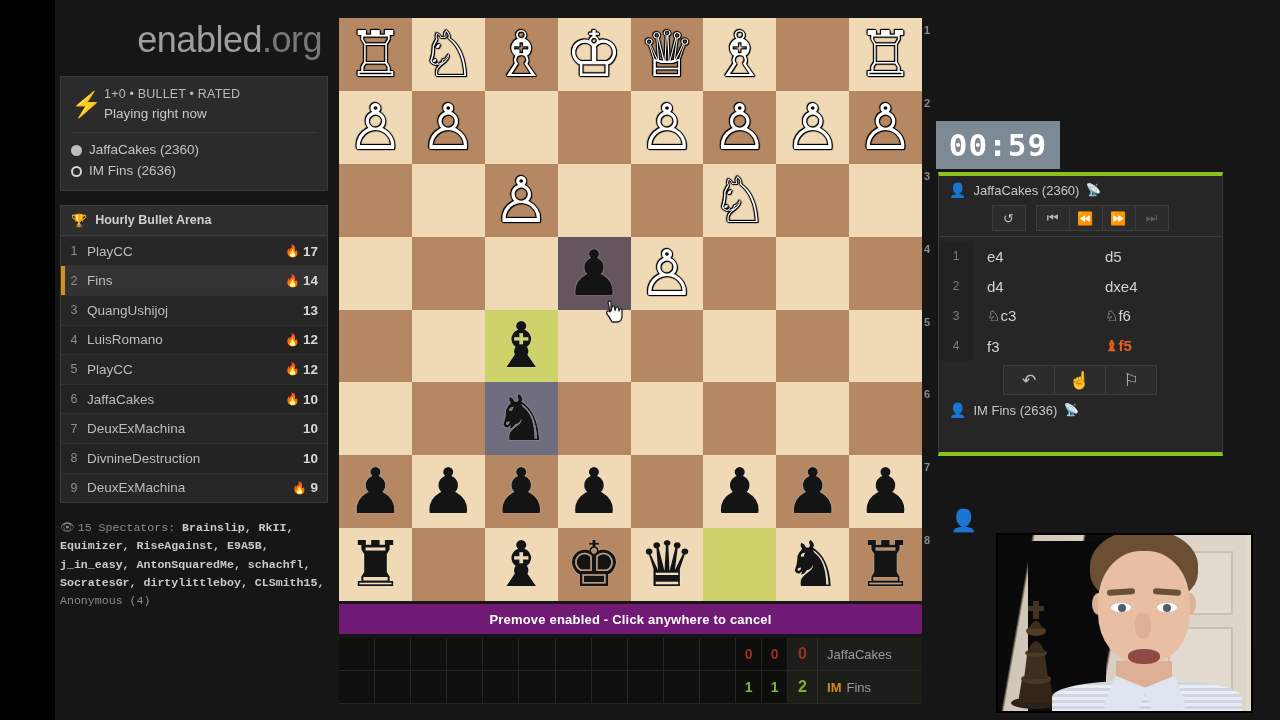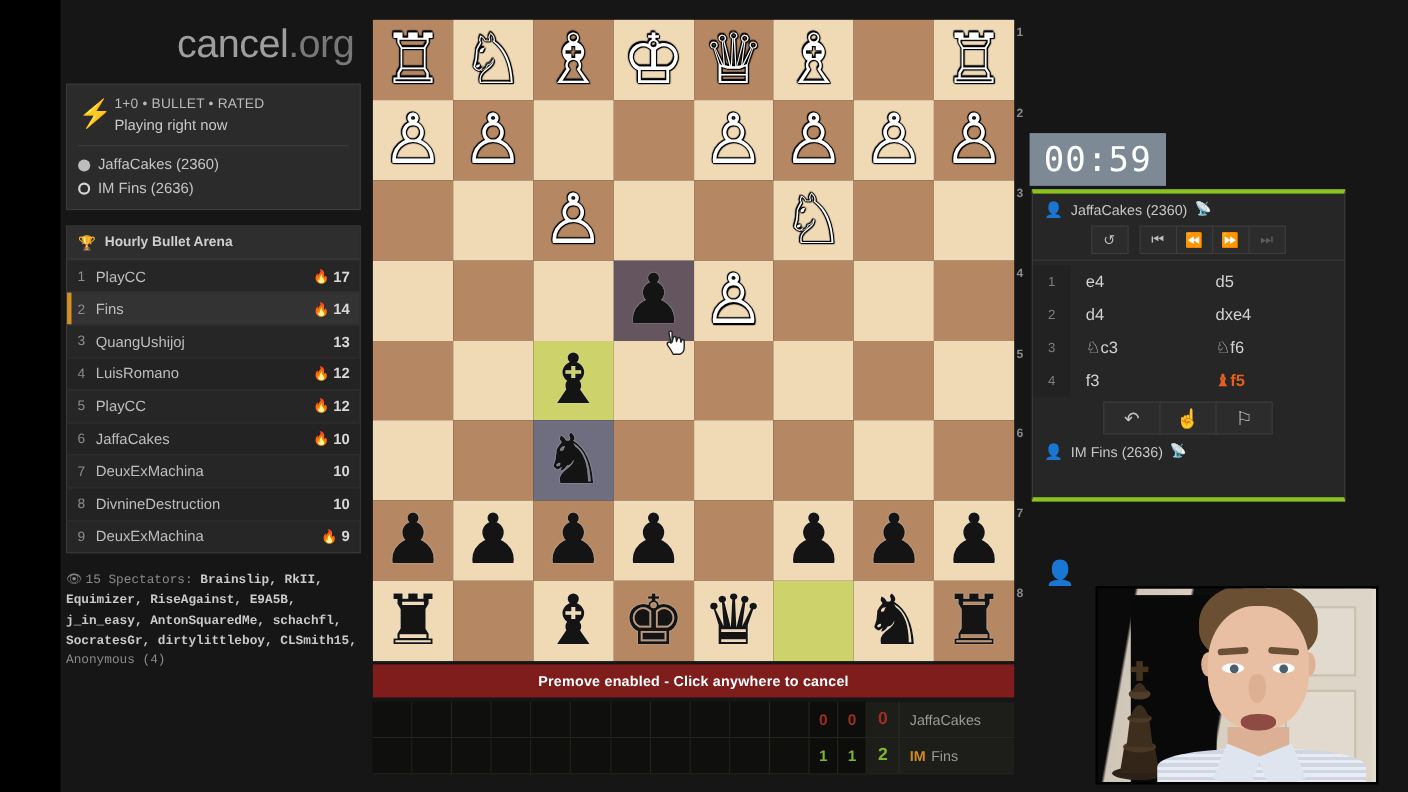--- a/index.html
+++ b/index.html
@@ -100,21 +100,21 @@
   .rank-coord {
     position: absolute; right: -16px; font-size: 11px; color: #8a8a8a;
     font-weight: bold; width: 14px; text-align: left;
   }
   .cursor-hand {
     position: absolute; width: 22px; height: 26px; pointer-events: none;
     z-index: 30;
   }
   .premove-bar {
     position: absolute; left: 339px; top: 604px; width: 583px; height: 30px;
-    background: #7f1d1d; color: #fff; font-size: 13px; font-weight: bold;
+    background: #701a75; color: #fff; font-size: 13px; font-weight: bold;
     display: flex; align-items: center; justify-content: center;
     letter-spacing: .2px;
   }
 
   
   .score-strip { position: absolute; left: 339px; top: 638px; width: 583px; }
   .sc-row { display: flex; height: 33px; background: #0d0d0b; }
   .sc-cell {
     flex: 1; border-right: 1px solid #262621; border-bottom: 1px solid #262621;
     background: #0f0f0d;
@@ -139,21 +139,21 @@
   .c-green { color: #7db52e; }
   .c-gray { color: #9a9a9a; }
   .title-tag { color: #d08b1e; font-weight: bold; margin-right: 5px; }
 
   
   .right-col { position: absolute; left: 936px; top: 0; width: 290px; height: 720px; }
 
   .clock {
     width: 124px; height: 48px; display: flex; align-items: center;
     justify-content: center; font-family: "DejaVu Sans Mono", monospace;
-    font-size: 31px; font-weight: normal; letter-spacing: 1px;
+    font-size: 31px; font-weight: bold; letter-spacing: 1px;
   }
   .clock.active { background: #7d8a96; color: #ffffff; }
   .clock.idle { background: #2a2a2a; color: #b8b8b8; border: 1px solid #3a3a3a; }
   .clock-top { position: absolute; left: 0; top: 121px; }
   .clock-bot { position: absolute; left: 0; top: 458px; }
 
   .movebox {
     position: absolute; left: 2px; top: 172px; width: 285px; height: 284px;
     background: #262626; border: 1px solid #3a3a3a;
     border-top: 4px solid #8bc220; border-bottom: 4px solid #8bc220;
@@ -272,21 +272,21 @@
 </style>
 </head>
 <body>
 
 <div id="stage">
   <div class="page-bg"></div>
 
   <div class="left-col">
 
     <div class="site-logo">
-      <span>cancel</span><span class="dim">.org</span>
+      <span>enabled</span><span class="dim">.org</span>
     </div>
 
     <div class="game-info">
       <div class="gi-top">
         <div class="bolt-icon">⚡</div>
         <div class="gi-meta">
           <div class="gi-line1">1+0 • BULLET • RATED</div>
           <div class="gi-line2">Playing right now</div>
         </div>
       </div>

